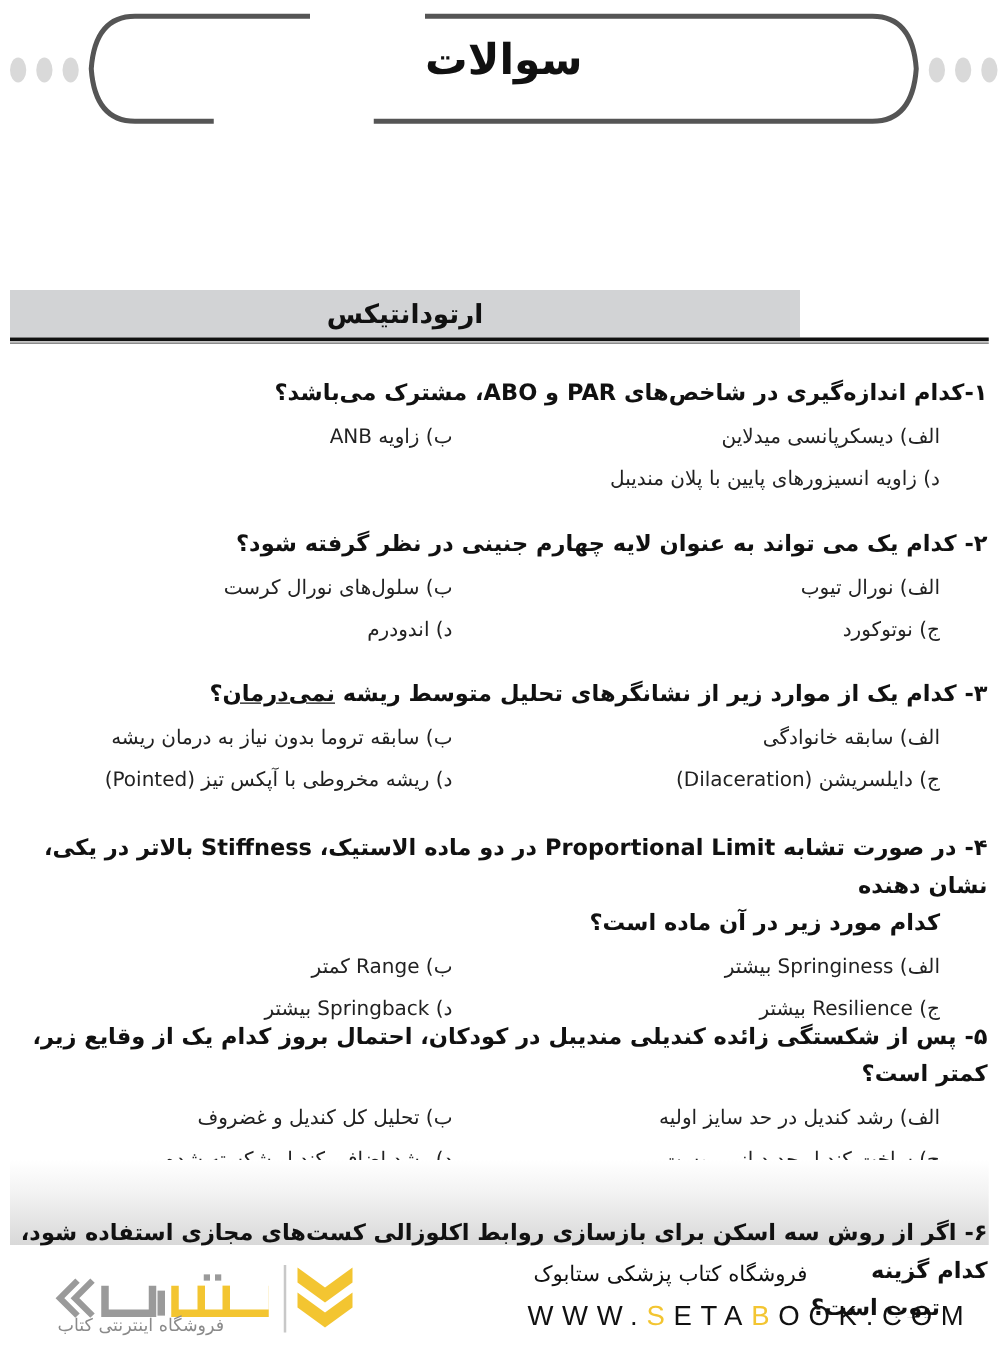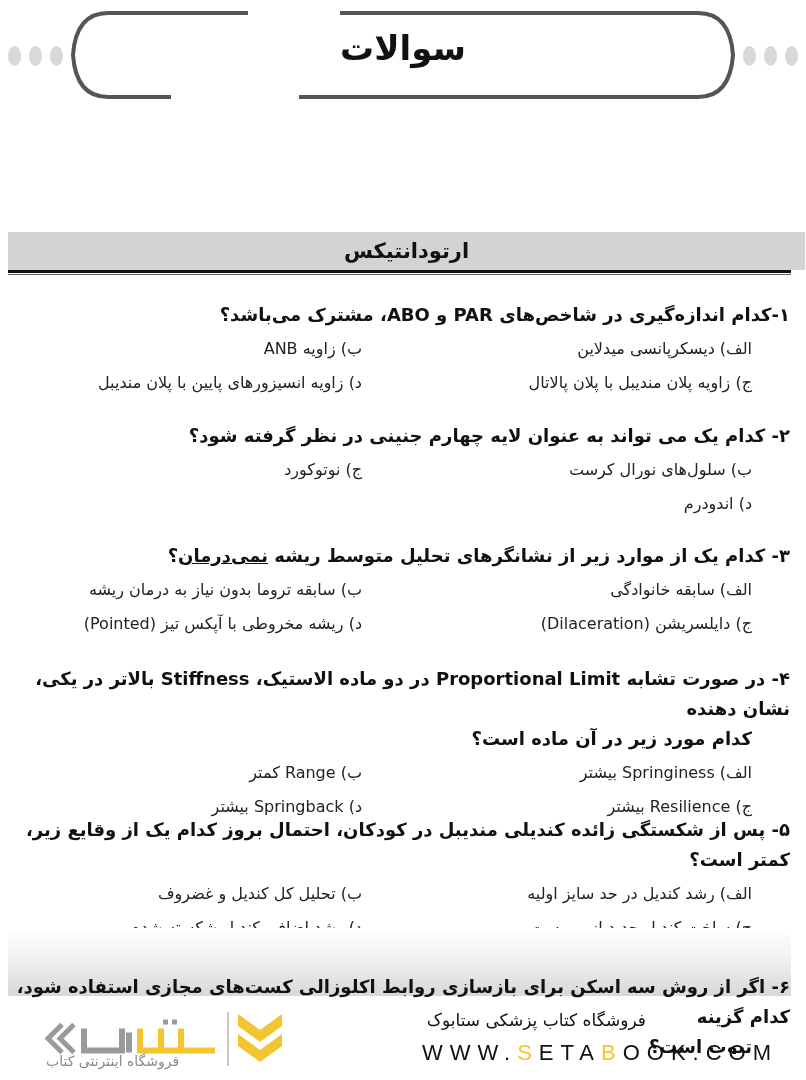--- a/index.html
+++ b/index.html
@@ -10,21 +10,21 @@
   .banner { position: absolute; left: 0; top: 0; width: 806px; height: 110px; }
   .dots { position: absolute; top: 46px; display: flex; gap: 8px; }
   .dots.left { left: 8px; }
   .dots.right { right: 8px; }
   .dot { width: 13px; height: 20px; border-radius: 50%; background: #d9d9d9; }
   .frame { position: absolute; left: 68px; top: 10px; width: 670px; height: 90px; }
   .banner-title { position: absolute; left: 0; right: 0; top: 28px; text-align: center;
     font-size: 34px; font-weight: bold; direction: rtl; color: #111; }
 
   
-  .section { position: absolute; left: 8px; top: 232px; width: 797px; height: 38px;
+  .section { position: absolute; left: 8px; top: 232px; width: 632px; height: 38px;
     background: #d2d3d5; text-align: center; direction: rtl; }
   .section-title { font-size: 21px; font-weight: bold; line-height: 38px; color: #111; }
   .section-rule { position: absolute; left: 8px; top: 270px; width: 783px; height: 3px;
     background: #111; }
   .section-rule2 { position: absolute; left: 8px; top: 274px; width: 783px; height: 1px;
     background: #666; }
   .q { position: absolute; right: 16px; width: 790px; direction: rtl; }
   .q-stem { font-size: 18px; font-weight: bold; line-height: 30px; color: #111; text-align: right; }
   .q-stem .cont { display: block; padding-right: 38px; }
   .q-stem u { text-decoration: underline; }
@@ -71,28 +71,28 @@
   <span class="section-title">ارتودانتیکس</span>
 </div>
 <div class="section-rule"></div>
 <div class="section-rule2"></div>
 
 <div class="q" style="top:300px;">
   <div class="q-stem">۱-کدام اندازه‌گیری در شاخص‌های PAR و ABO، مشترک می‌باشد؟</div>
   <div class="opts">
     <div class="opt">الف) دیسکرپانسی میدلاین</div>
     <div class="opt">ب) زاویه ANB</div>
-    <div class="opt">ج) زاویه پلان مندیبل با پلان پالاتال</div>
     <div class="opt">د) زاویه انسیزورهای پایین با پلان مندیبل</div>
   </div>
 </div>
 
 <div class="q" style="top:421px;">
   <div class="q-stem">۲- کدام یک می تواند به عنوان لایه چهارم جنینی در نظر گرفته شود؟</div>
   <div class="opts">
+    <div class="opt">الف) نورال تیوب</div>
     <div class="opt">ب) سلول‌های نورال کرست</div>
     <div class="opt">ج) نوتوکورد</div>
     <div class="opt">د) اندودرم</div>
   </div>
 </div>
 
 <div class="q" style="top:541px;">
   <div class="q-stem">
     <span>۳- کدام یک از موارد زیر از نشانگرهای تحلیل متوسط ریشه </span><u>نمی‌درمان</u><span>؟</span>
   </div>

